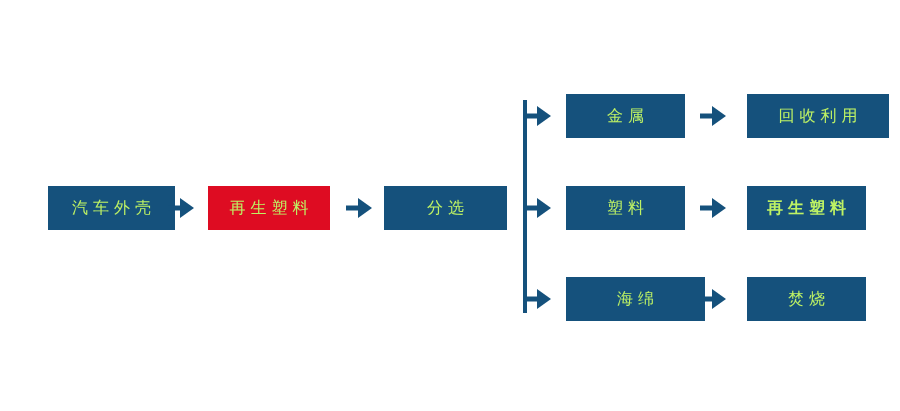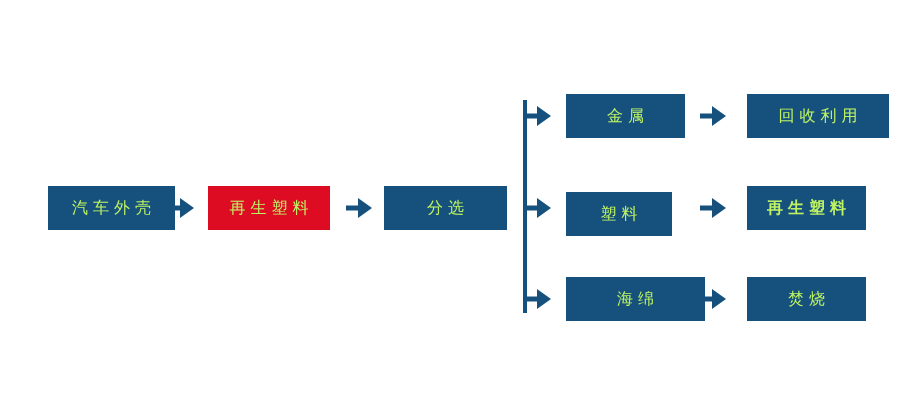--- a/index.html
+++ b/index.html
@@ -94,21 +94,21 @@
     <span class="box-label">金属</span>
   </div>
   <svg class="arrow" style="left:699px; top:105px;" viewBox="0 0 28 22">
     <line x1="1" y1="11" x2="17" y2="11" stroke="#15517c" stroke-width="5"></line>
     <polygon points="13,1 27,11 13,21" fill="#15517c"></polygon>
   </svg>
   <div class="box" style="left:747px; top:94px; width:142px;">
     <span class="box-label">回收利用</span>
   </div>
 
-  <div class="box" style="left:566px; top:192px; width:106px;">
+  <div class="box" style="left:566px; top:186px; width:119px;">
     <span class="box-label">塑料</span>
   </div>
   <svg class="arrow" style="left:699px; top:197px;" viewBox="0 0 28 22">
     <line x1="1" y1="11" x2="17" y2="11" stroke="#15517c" stroke-width="5"></line>
     <polygon points="13,1 27,11 13,21" fill="#15517c"></polygon>
   </svg>
   <div class="box" style="left:747px; top:186px; width:119px;font-weight:bold;">
     <span class="box-label">再生塑料</span>
   </div>
 

